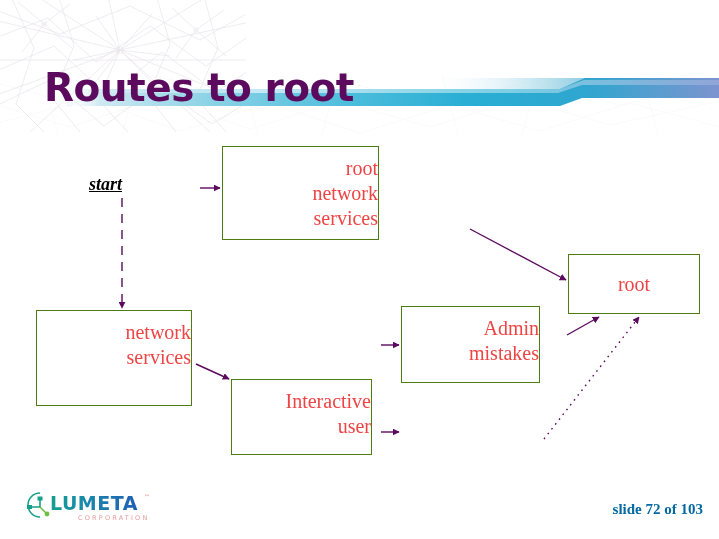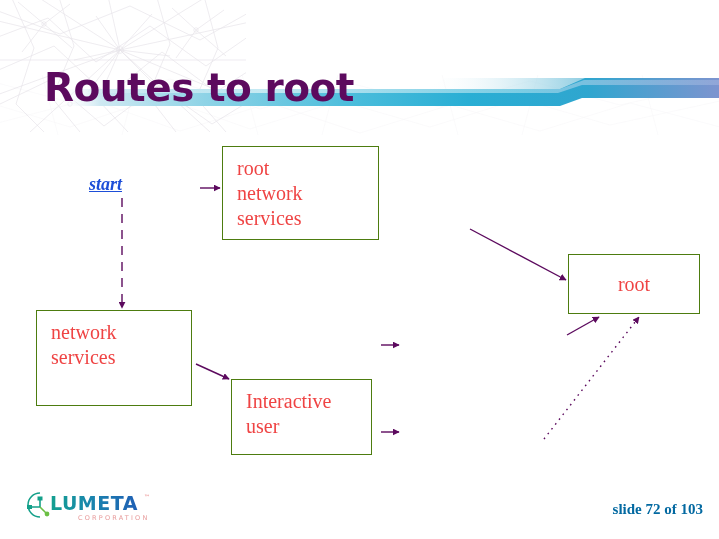--- a/index.html
+++ b/index.html
@@ -12,20 +12,21 @@
     height: 539px;
     overflow: hidden;
     font-family: "Liberation Serif", serif;
   }
   #slide {
     position: relative;
     width: 719px;
     height: 539px;
     background: #ffffff;
     overflow: hidden;
+    text-align: right;
   }
 
   
   .texture {
     position: absolute;
     left: 0; top: 0;
     width: 246px;
     height: 132px;
     opacity: 0.40;
     pointer-events: none;
@@ -97,21 +98,21 @@
   #node-root                  { left: 568px; top: 254px; width: 132px; height: 60px; }
 
   .start-label {
     position: absolute;
     left: 89px;
     top: 174px;
     font-family: "Liberation Serif", serif;
     font-weight: bold;
     font-style: italic;
     font-size: 18px;
-    color: #1d4ed8;
+    color: #000000;
     text-decoration: underline;
   }
 
   
   .logo {
     position: absolute;
     left: 20px;
     top: 489px;
     width: 132px;
     height: 36px;
@@ -233,20 +234,22 @@
   <div class="node" id="node-root-network-services">root
 network
 services</div>
 
   <div class="node" id="node-network-services">network
 services</div>
 
   <div class="node" id="node-interactive-user">Interactive
 user</div>
 
+  <div class="node" id="node-admin-mistakes">Admin
+mistakes</div>
 
 
   <div class="node center" id="node-root">root</div>
 
   <svg class="logo" viewBox="0 0 132 36">
     <defs>
       <linearGradient id="lumetaGrad" x1="0" y1="0" x2="1" y2="0">
         <stop offset="0" stop-color="#13a08f"></stop>
         <stop offset="0.45" stop-color="#1a86ad"></stop>
         <stop offset="1" stop-color="#1f5fb5"></stop>

